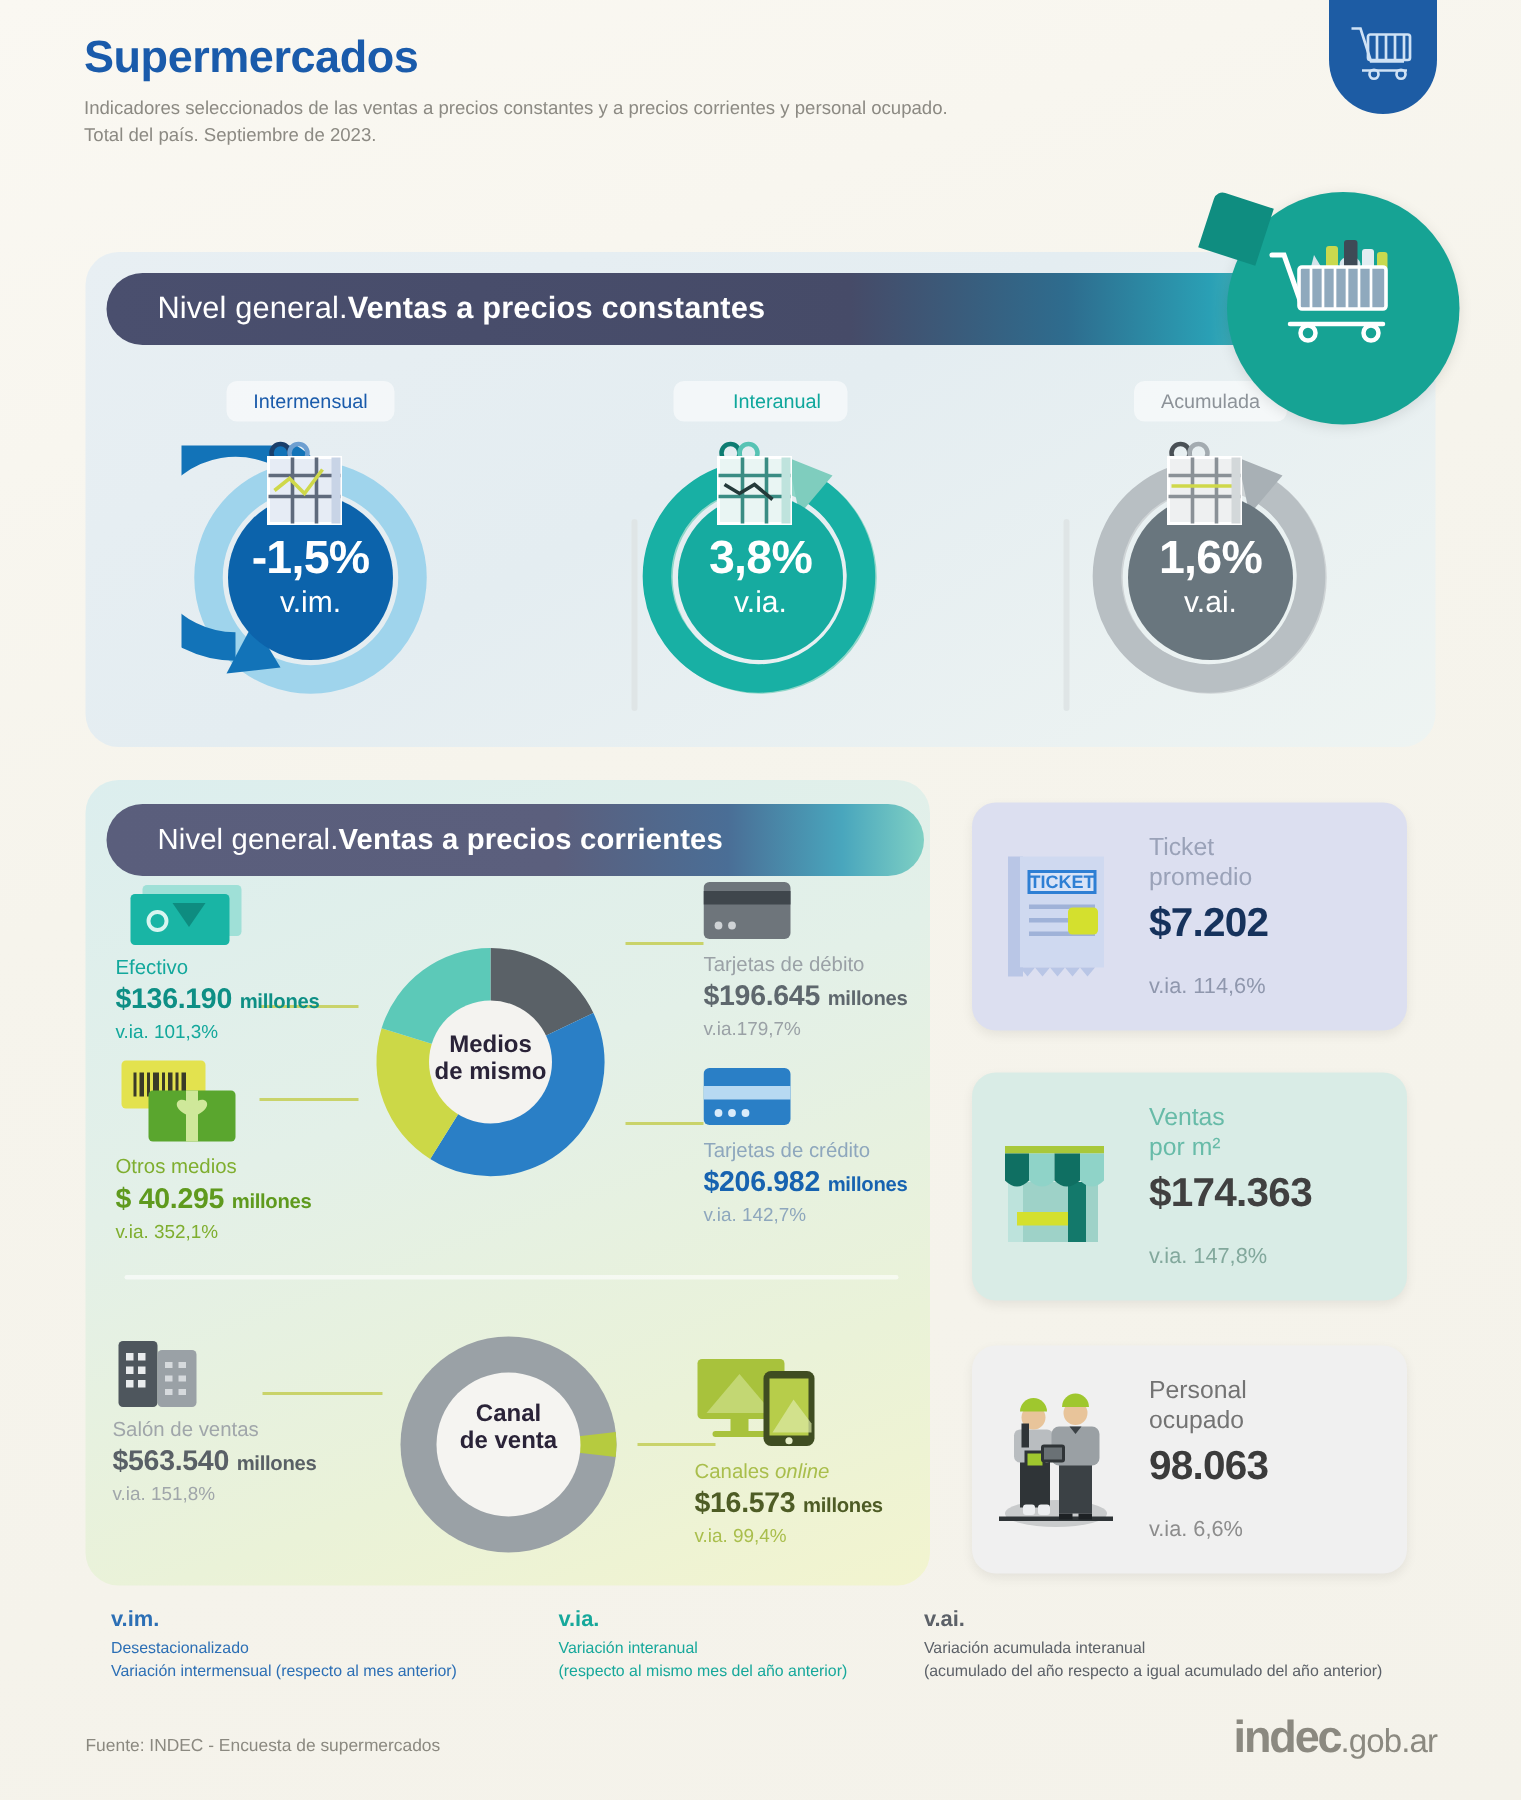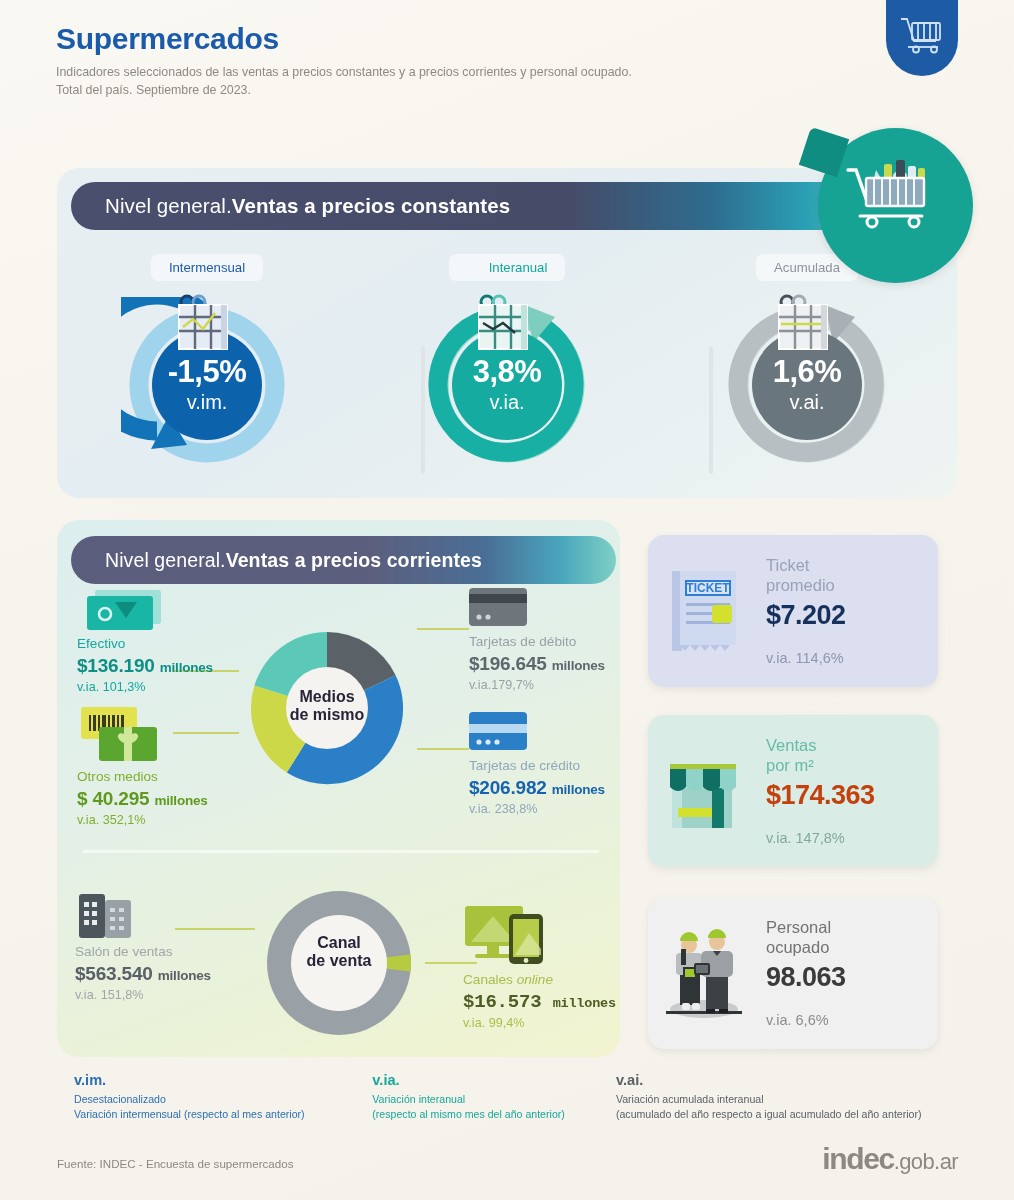--- a/index.html
+++ b/index.html
@@ -109,21 +109,21 @@
   .lbl .name { font-size:13.6px; line-height:1.25; }
   .lbl .amount { font-size:19px; font-weight:700; margin-top:2px; letter-spacing:-.2px; }
   .lbl .amount .un { font-size:13.5px; font-weight:700; }
   .lbl .via { font-size:12.6px; margin-top:3px; }
 
   .c-teal  { color:#13a89c; } .c-teal-d { color:#0e8f85; }
   .c-green { color:#7fae2f; } .c-green-d{ color:#5f9a1e; }
   .c-gray  { color:#9aa1a6; } .c-gray-d { color:#5e676d; }
   .c-blue  { color:#8ea7bd; } .c-blue-d { color:#1763b0; }
   .c-gr2   { color:#a0a6aa; } .c-gr2-d  { color:#596066; }
-  .c-ol    { color:#a9be4c; } .c-ol-d   { color:#4e5c25;font-family:Liberation Mono, monospace; }
+  .c-ol    { color:#a9be4c; } .c-ol-d   { color:#4e5c25; }
 
   .center-label {
     position:absolute; text-align:center; font-weight:700; color:#2a2338;
     line-height:1.15; font-size:16px;
   }
 
   .leader { position:absolute; background:#c9d36a; height:1.5px; }
 
   
   .card {
@@ -133,21 +133,21 @@
   }
   .card .txt { padding-left:6px; }
   .card .cname { font-size:16.5px; line-height:1.2; font-weight:400; }
   .card .cval { font-size:27px; font-weight:700; margin-top:5px; letter-spacing:-.5px; }
   .card .cvia { font-size:14.5px; margin-top:19px; }
   .card .ico { width:112px; display:flex; justify-content:center; }
 
   .card1 { top:535px; background:#dcdff0; }
   .card1 .cname { color:#9aa2b8; } .card1 .cval { color:#16325c; } .card1 .cvia { color:#8f97ad; }
   .card2 { top:715px; background:#d9ece6; }
-  .card2 .cname { color:#67bba8; } .card2 .cval { color:#c2410c; } .card2 .cvia { color:#82a89c; }
+  .card2 .cname { color:#67bba8; } .card2 .cval { color:#404040; } .card2 .cvia { color:#82a89c; }
   .card3 { top:897px; background:#f0f0f0; }
   .card3 .cname { color:#737373; } .card3 .cval { color:#3b3b3b; } .card3 .cvia { color:#8c8c8c; }
 
   
   .legend { position:absolute; top:1070px; left:74px; width:880px; display:flex; }
   .leg { font-size:10.6px; line-height:1.38; }
   .leg .abbr { font-size:14.6px; font-weight:700; margin-bottom:2px; }
   .leg1 { width:300px; color:#2c6fb5; }
   .leg2 { width:245px; color:#17a89b; }
   .leg3 { width:340px; color:#5c6168; }
@@ -388,21 +388,21 @@
           <circle cx="10" cy="30" r="2.6" fill="#d9ebfa"></circle>
             <circle cx="19" cy="30" r="2.6" fill="#d9ebfa"></circle>
           <circle cx="28" cy="30" r="2.6" fill="#d9ebfa"></circle>
         </svg>
       </span>
       <div class="name c-blue">Tarjetas de crédito</div>
       <div class="amount c-blue-d">
         <span>$206.982</span>
         <span class="un">millones</span>
       </div>
-      <div class="via c-blue">v.ia. 238,8%</div>
+      <div class="via c-blue">v.ia. 142,7%</div>
     </div>
 
     <div class="sep"></div>
 
     <svg style="position:absolute;left:194px;top:355px" width="176" height="176" viewBox="0 0 176 176">
       <g transform="translate(88,88)">
         <circle r="72" fill="#9aa1a6"></circle>
         <path d="M71.5 -8.4 A72 72 0 0 1 71.5 8.4 L39.7 4.7 A40 40 0 0 0 39.7 -4.7 Z" fill="#b6cb3f"></path>
         <circle r="48" fill="#f5f4f1"></circle>
       </g>

